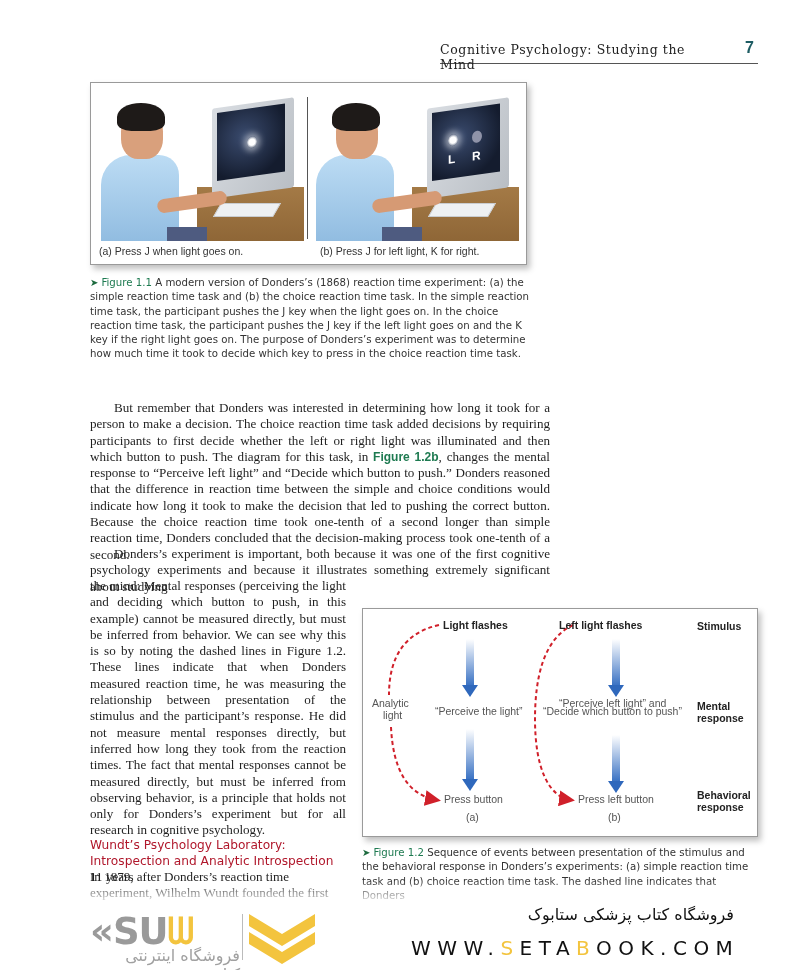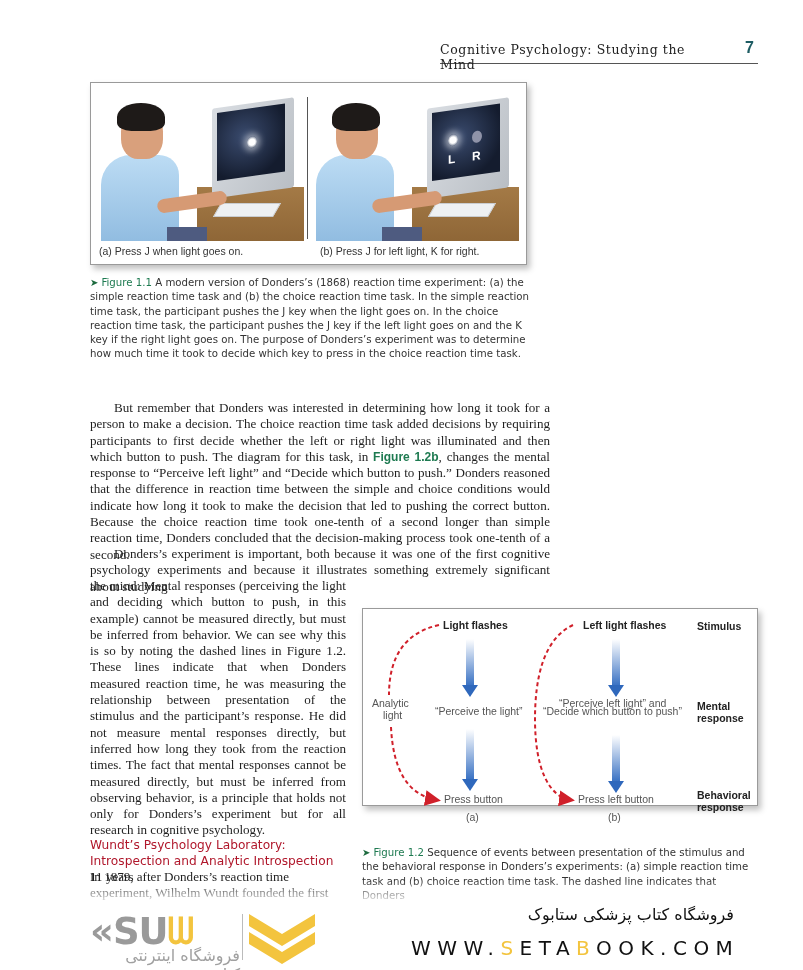--- a/index.html
+++ b/index.html
@@ -46,21 +46,21 @@
     .para2 { left: 90px; top: 546px; width: 460px; }
     .para2-wrap { left: 90px; top: 578px; width: 256px; }
     .indent { text-indent: 24px; }
     .figref { font-family: "Liberation Sans", sans-serif; font-weight: bold; color: #1d7a50; font-size: 12px; }
 
     .section-head { position: absolute; left: 90px; top: 837px; width: 256px; font-family: "DejaVu Sans", sans-serif; font-size: 12.2px; line-height: 16px; color: #b0172b; }
     .section-body { position: absolute; left: 90px; top: 869px; width: 256px; font-family: "Liberation Serif", serif; font-size: 13.1px; line-height: 16.3px; color: #1e1e1e; }
     .section-head .inline-text { color: #1e1e1e; font-family: "Liberation Serif", serif; font-size: 13.1px; }
 
     
-    .fig2 { position: absolute; left: 362px; top: 608px; width: 396px; height: 198px; border: 1px solid #9a9a9a; background: #fff; box-shadow: 3px 4px 6px rgba(0,0,0,0.25); font-family: "Liberation Sans", sans-serif; }
+    .fig2 { position: absolute; left: 362px; top: 608px; width: 396px; height: 229px; border: 1px solid #9a9a9a; background: #fff; box-shadow: 3px 4px 6px rgba(0,0,0,0.25); font-family: "Liberation Sans", sans-serif; }
     .fig2 .t { position: absolute; white-space: nowrap; color: #555; font-size: 10.5px; }
     .fig2 .bold { font-weight: bold; color: #222; }
     .arrow { position: absolute; width: 16px; }
     .arrow .shaft { position: absolute; left: 4px; top: 0; width: 8px; background: linear-gradient(#ffffff, #3b73c4); }
     .arrow .head { position: absolute; left: 0; width: 0; height: 0; border-left: 8px solid transparent; border-right: 8px solid transparent; border-top: 12px solid #2f68bc; }
     .fig2 svg { position: absolute; left: 0; top: 0; }
     .fig2-caption { left: 362px; top: 846px; width: 400px; }
 
     
     .page-fade { position: absolute; left: 0; top: 880px; width: 803px; height: 30px; background: linear-gradient(rgba(255,255,255,0), #fff 85%); }
@@ -160,21 +160,21 @@
   <div class="arrow" style="left:99px; top:120px; height:62px;">
     <div class="shaft" style="height:50px;"></div>
       <div class="head" style="top:50px;"></div>
   </div>
   <span class="t" style="left:81px; top:184px;">Press button</span>
   <span class="t" style="left:103px; top:202px;">(a)</span>
 
   <span class="t" style="left:9px; top:88px;">Analytic</span>
   <span class="t" style="left:20px; top:100px;">light</span>
 
-  <span class="t bold" style="left:220px; top:10px;">Left light flashes</span>
+  <span class="t bold" style="left:196px; top:10px;">Left light flashes</span>
   <div class="arrow" style="left:245px; top:30px; height:58px;">
     <div class="shaft" style="height:46px;"></div>
       <div class="head" style="top:46px;"></div>
   </div>
   <span class="t" style="left:196px; top:88px;">“Perceive left light” and</span>
   <span class="t" style="left:180px; top:96px;">“Decide which button to push”</span>
   <div class="arrow" style="left:245px; top:126px; height:58px;">
     <div class="shaft" style="height:46px;"></div>
       <div class="head" style="top:46px;"></div>
   </div>

